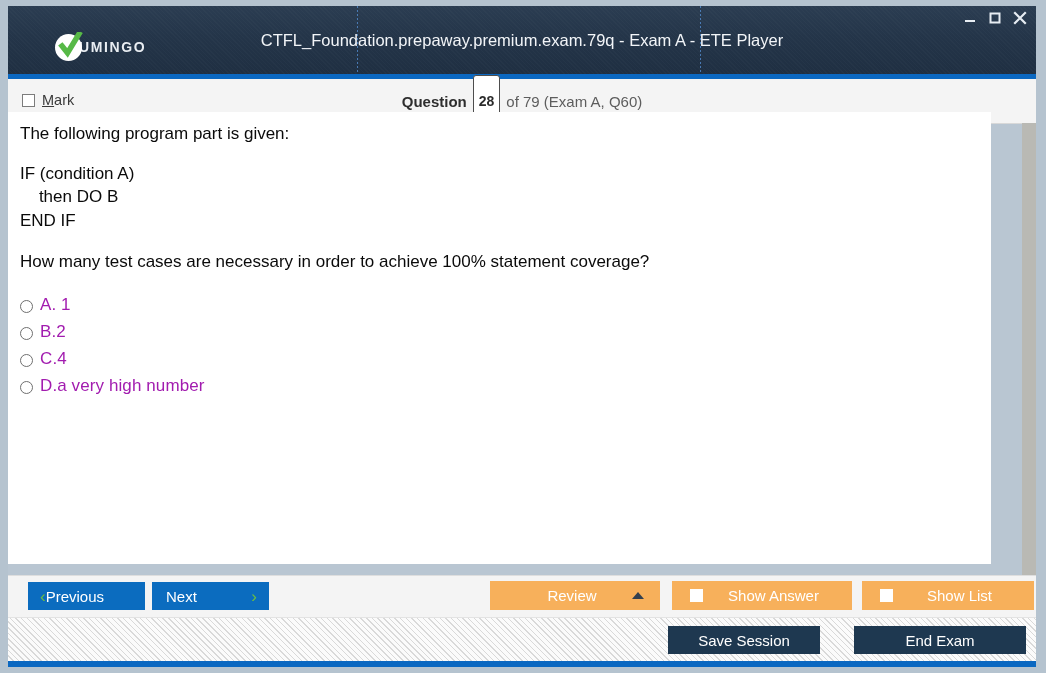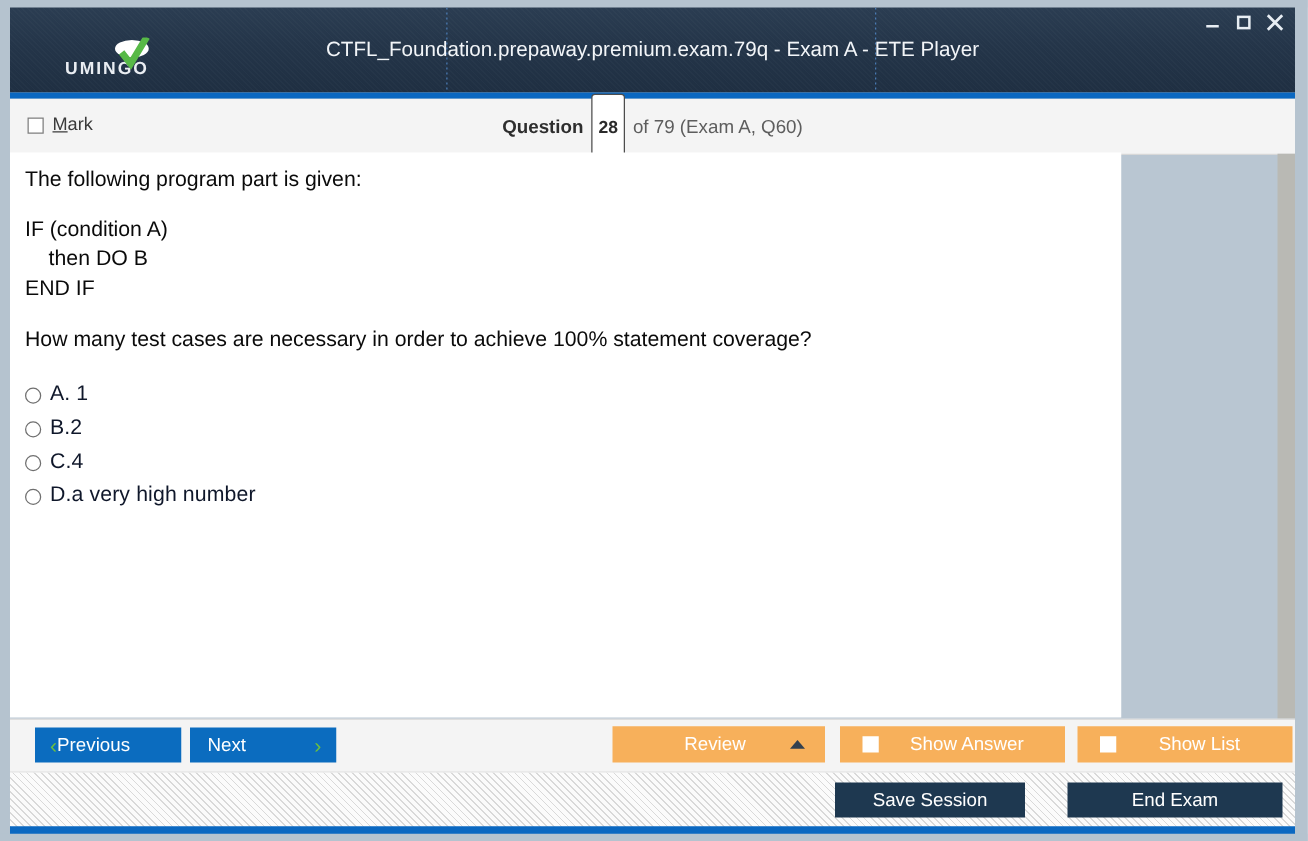--- a/index.html
+++ b/index.html
@@ -34,21 +34,21 @@
   .tb-divider{
     position:absolute;top:0;width:1px;height:68px;
     background-image:linear-gradient(to bottom,#4f86c6 0 2px, transparent 2px 4px);
     background-size:1px 4px;
     opacity:.85;
   }
   .tb-div-1{left:349px;}
   .tb-div-2{left:692px;}
 
   .logo{
-    position:absolute;left:47px;top:26px;height:30px;display:flex;align-items:flex-end;gap:0px;flex-direction:column;
+    position:absolute;left:47px;top:26px;height:30px;display:flex;align-items:center;gap:0px;
   }
   .logo-mark{
     width:27px;height:27px;border-radius:50%;background:#ffffff;
     position:relative;display:block;
   }
   .logo-mark svg{position:absolute;left:2px;top:-2px;}
   .logo-text{
     color:#e9edf2;font-size:14px;letter-spacing:1.6px;font-weight:600;
     margin-left:-3px;
   }
@@ -95,21 +95,21 @@
   }
   .qcounter .q-word{font-weight:bold;color:#2e2e2e;}
   .qnum{
     border:1px solid #4d4d4d;border-radius:3px;background:#ffffff;
     padding:17px 5px;font-weight:bold;color:#2b2b2b;font-size:14px;line-height:17px;
     display:inline-block;
   }
 
   
   .content{
-    position:absolute;left:8px;top:122px;width:889px;height:452px;
+    position:absolute;left:8px;top:112px;width:983px;height:452px;
     background:#ffffff;overflow:hidden;
   }
   .scroll-track{
     position:absolute;left:1022px;top:123px;width:14px;height:452px;background:#b9b9b4;
   }
 
   .qtext{
     position:absolute;left:12px;top:10px;width:960px;
     color:#0a0a0a;font-size:17px;line-height:23.5px;
   }
@@ -117,21 +117,21 @@
   .qtext .code{white-space:pre;margin:0 0 18px 0;}
 
   .options{position:absolute;left:12px;top:182px;width:960px;}
   .option{
     display:flex;align-items:flex-start;gap:7px;height:27px;
   }
   .radio{
     width:11px;height:11px;border:1px solid #6f6f6f;border-radius:50%;
     background:#fff;flex:none;margin-top:6px;
   }
-  .opt-text{font-size:17px;color:#0f172a;line-height:22px;letter-spacing:.1px;}
+  .opt-text{font-size:17px;color:#a21caf;line-height:22px;letter-spacing:.1px;}
 
   
   .navbar{
     position:absolute;left:8px;top:575px;width:1028px;height:42px;
     background:#f4f4f4;border-top:1px solid #dedede;
   }
   .btn{
     border:0;cursor:default;font-family:inherit;
     display:flex;align-items:center;
   }

